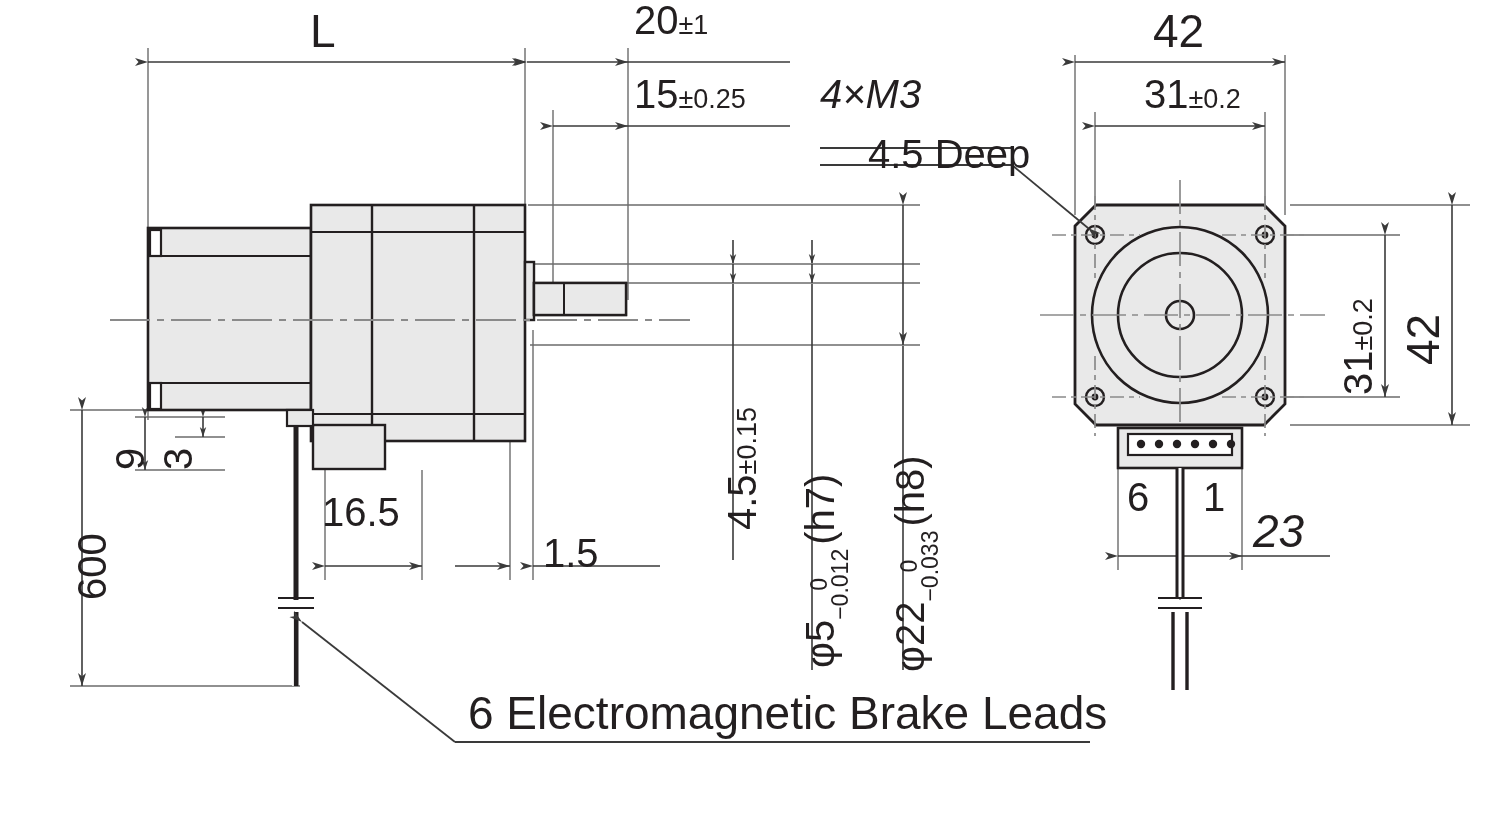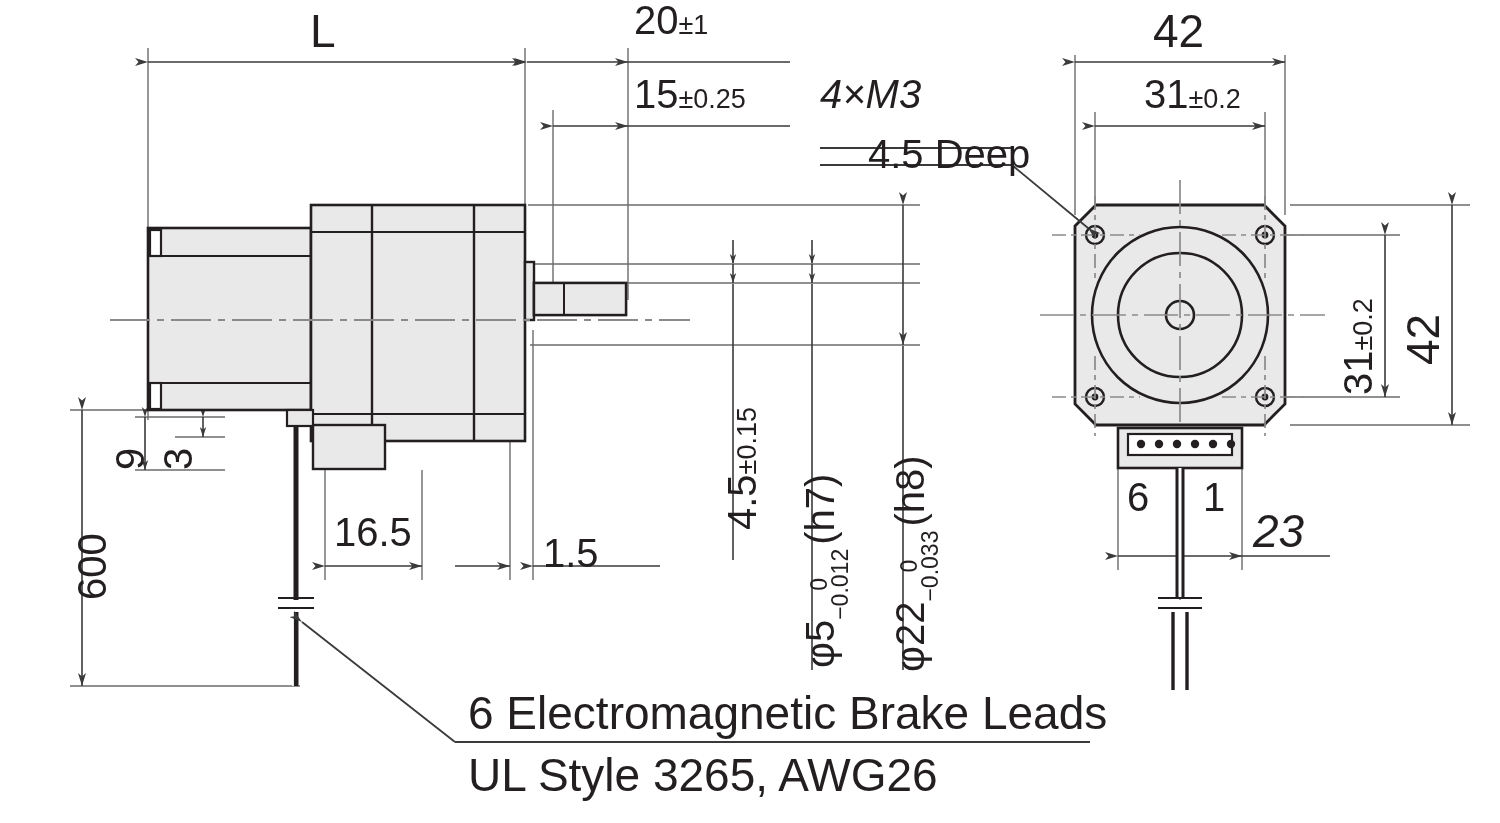--- a/index.html
+++ b/index.html
@@ -245,21 +245,21 @@
   </div>
 
   <div class="lbl vert" style="left:800px;top:668px;transform:rotate(-90deg);">
     <span class="mid">φ5</span><span class="stk"><span class="up">0</span><span class="lo">−0.012</span></span><span class="mid" style="margin-left:4px;">(h7)</span>
   </div>
 
   <div class="lbl vert" style="left:890px;top:672px;transform:rotate(-90deg);">
     <span class="mid">φ22</span><span class="stk"><span class="up">0</span><span class="lo">−0.033</span></span><span class="mid" style="margin-left:4px;">(h8)</span>
   </div>
 
-  <div class="lbl mid" style="left:322px;top:512px;margin-left:12px;">16.5</div>
+  <div class="lbl mid" style="left:322px;top:492px;">16.5</div>
   <div class="lbl mid" style="left:543px;top:516px;margin-top:17px;">1.5</div>
 
   <div class="lbl vert mid" style="left:72px;top:600px;transform:rotate(-90deg);">600</div>
   <div class="lbl vert mid" style="left:110px;top:470px;transform:rotate(-90deg);">9</div>
   <div class="lbl vert mid" style="left:158px;top:470px;transform:rotate(-90deg);">3</div>
 
   <div class="lbl big" style="left:1153px;top:8px;">42</div>
 
   <div class="lbl" style="left:1144px;top:74px;">
     <span class="mid">31</span><span class="sml">±0.2</span>
@@ -269,15 +269,14 @@
 
   <div class="lbl vert" style="left:1338px;top:395px;transform:rotate(-90deg);">
     <span class="mid">31</span><span class="sml">±0.2</span>
   </div>
 
   <div class="lbl mid" style="left:1127px;top:477px;">6</div>
   <div class="lbl mid" style="left:1203px;top:477px;">1</div>
   <div class="lbl big" style="left:1253px;top:508px;font-style:italic;">23</div>
 
   <div class="lbl big" style="left:468px;top:690px;">6 Electromagnetic Brake Leads</div>
-  <div class="lbl big" style="left:468px;top:752px;">UL Style 3265, AWG26</div>
 
 </div>
 
 </body></html>

